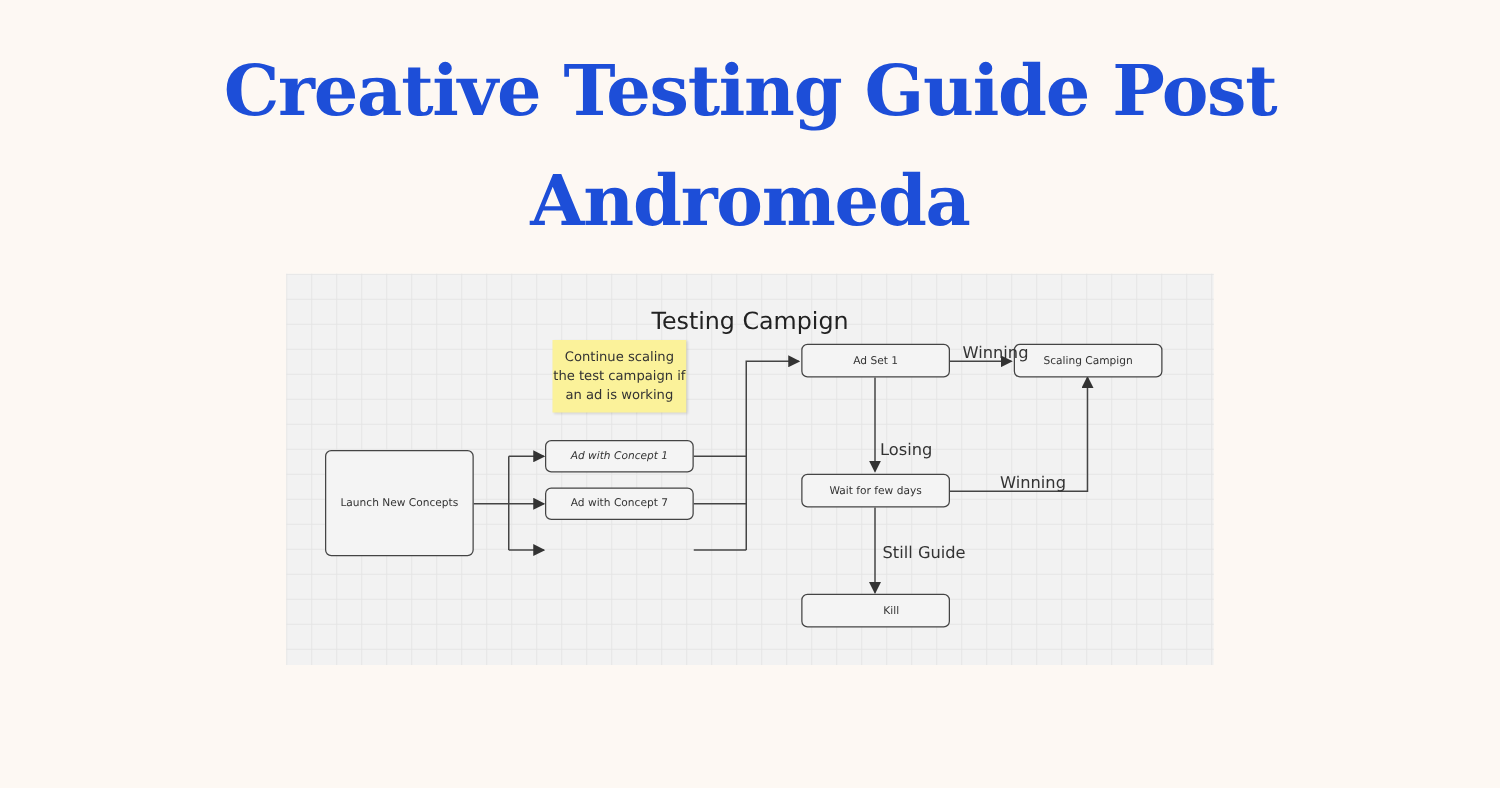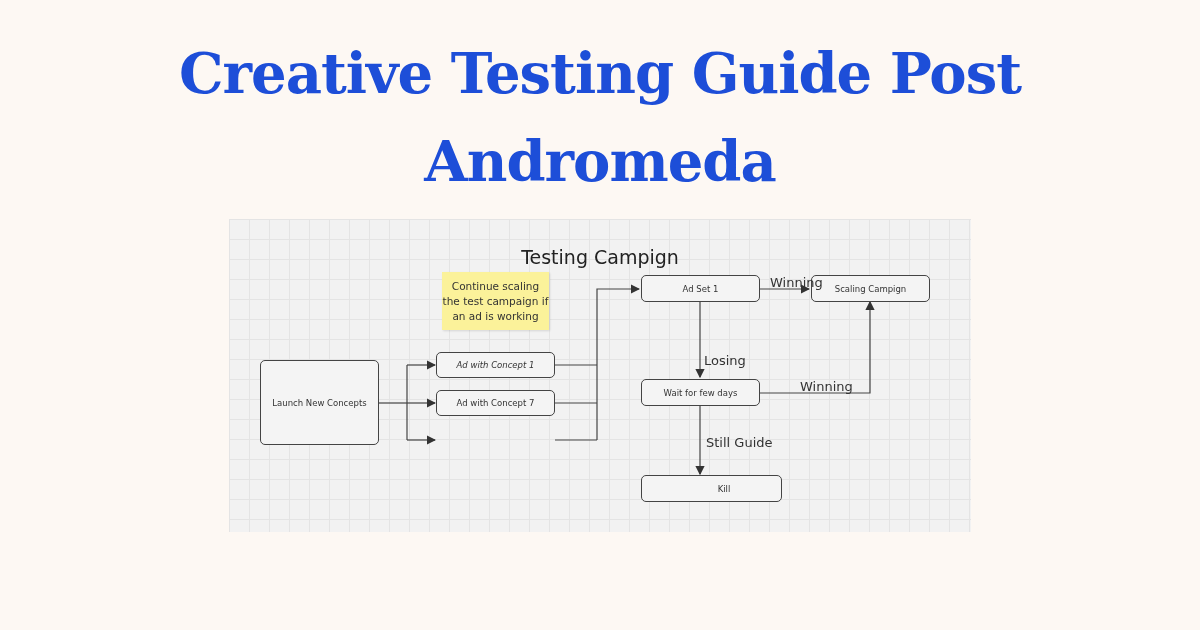--- a/index.html
+++ b/index.html
@@ -81,19 +81,19 @@
   </svg>
 
   <div class="sticky">Continue scaling the test campaign if an ad is working</div>
 
   <div class="node" style="left:31px;top:141px;width:119px;height:85px;">Launch New Concepts</div>
   <div class="node" style="left:207px;top:133px;width:119px;height:26px;font-style:italic;">Ad with Concept 1</div>
   <div class="node" style="left:207px;top:171px;width:119px;height:26px;">Ad with Concept 7</div>
   <div class="node" style="left:412px;top:56px;width:119px;height:27px;">Ad Set 1</div>
   <div class="node" style="left:582px;top:56px;width:119px;height:27px;">Scaling Campign</div>
   <div class="node" style="left:412px;top:160px;width:119px;height:27px;">Wait for few days</div>
-  <div class="node" style="left:412px;top:256px;width:141px;height:27px;padding-left:25px;">Kill</div>
+  <div class="node" style="left:412px;top:256px;width:119px;height:27px;padding-left:25px;">Kill</div>
 
   <div class="edge-label" style="left:541px;top:56px;">Winning</div>
   <div class="edge-label" style="left:475px;top:118px;margin-top:16px;">Losing</div>
   <div class="edge-label" style="left:571px;top:160px;">Winning</div>
   <div class="edge-label" style="left:477px;top:216px;">Still Guide</div>
 </div>
 
 </body></html>

